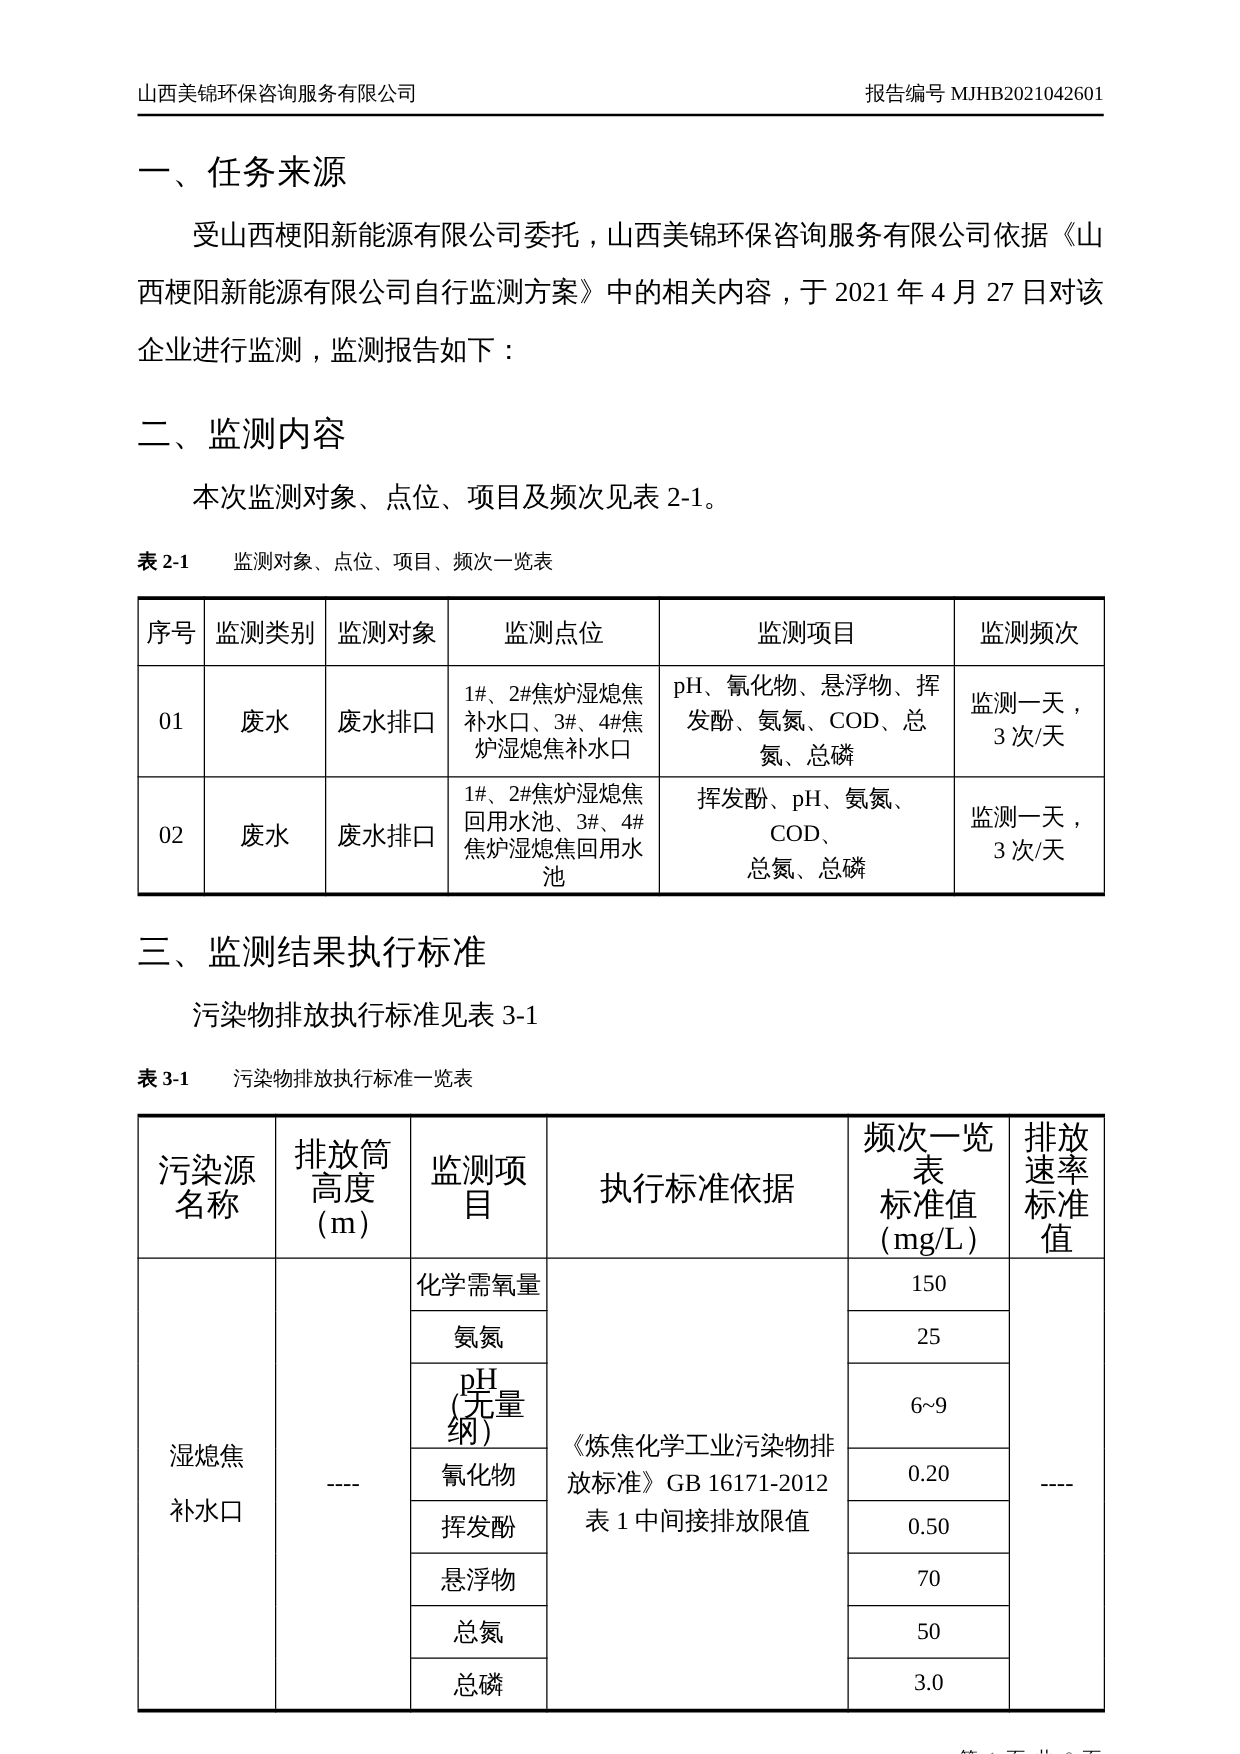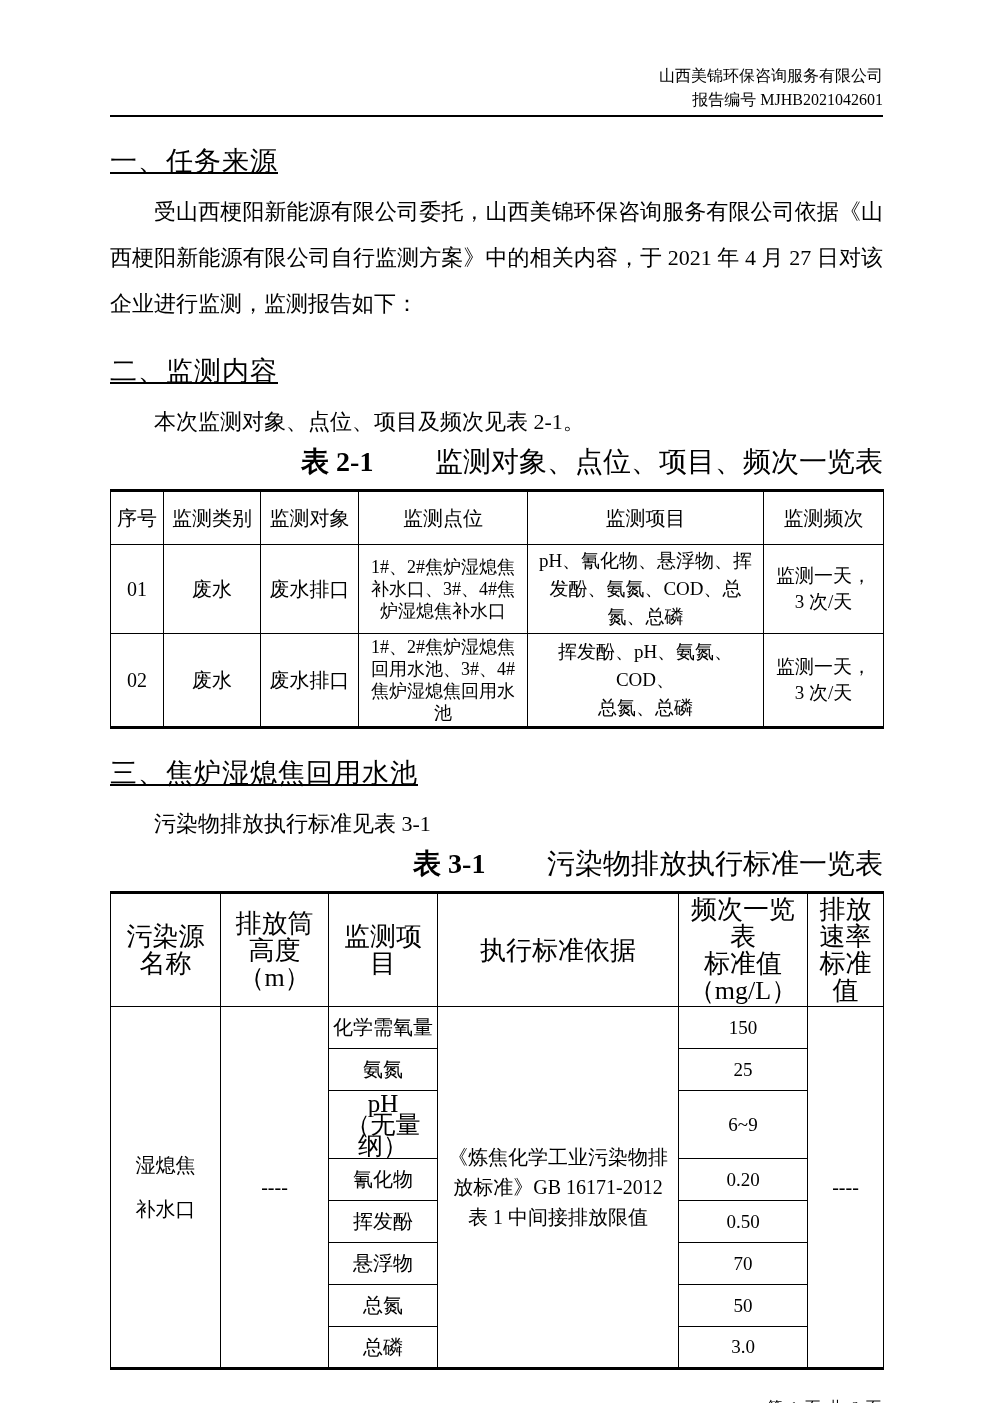--- a/index.html
+++ b/index.html
@@ -21,45 +21,43 @@
   }
   
   .page-header {
     display: flex;
     justify-content: space-between;
     align-items: flex-end;
     font-size: 16px;
     line-height: 24px;
     padding-bottom: 3px;
     border-bottom: 2px solid #000000;
-    flex-direction: column;
   }
   
   .section-title {
     font-size: 27px;
     font-weight: 500;
     letter-spacing: 1px;
     margin: 28px 0 0 0;
     line-height: 32px;
-    text-decoration: underline;
   }
   
   .para {
     font-size: 22px;
     line-height: 46px;
     text-align: justify;
     text-indent: 2em;
     margin: 12px 0 0 0;
   }
   
   .table-caption {
-    text-align: right;
-    font-size: 28px;
+    text-align: left;
+    font-size: 16px;
     line-height: 26px;
-    margin-top: 4px;
+    margin-top: 16px;
   }
   .table-caption .cap-label { font-weight: bold; margin-right: 2.2em; }
   
   table.doc-table {
     border-collapse: collapse;
     table-layout: fixed;
     width: 773px;
     margin-top: 14px;
     border-top: 3px solid #000000;
     border-bottom: 3px solid #000000;
@@ -150,21 +148,21 @@
       <td>废水排口</td>
       <td class="cell-location">1#、2#焦炉湿熄焦回用水池、3#、4#焦炉湿熄焦回用水池</td>
       <td class="cell-items">挥发酚、pH、氨氮、COD、
 总氮、总磷</td>
       <td class="cell-freq">监测一天，
 3 次/天</td>
     </tr>
   </tbody>
     </table>
 
-  <h1 class="section-title">三、焦炉湿熄焦回用水池</h1>
+  <h1 class="section-title">三、监测结果执行标准</h1>
   <p class="para">污染物排放执行标准见表 3-1</p>
 
   <div class="table-caption">
     <span class="cap-label">表 3-1</span><span>污染物排放执行标准一览表</span>
   </div>
 
   <table class="doc-table t31">
     <colgroup>
       <col style="width:110px">
         <col style="width:108px">

